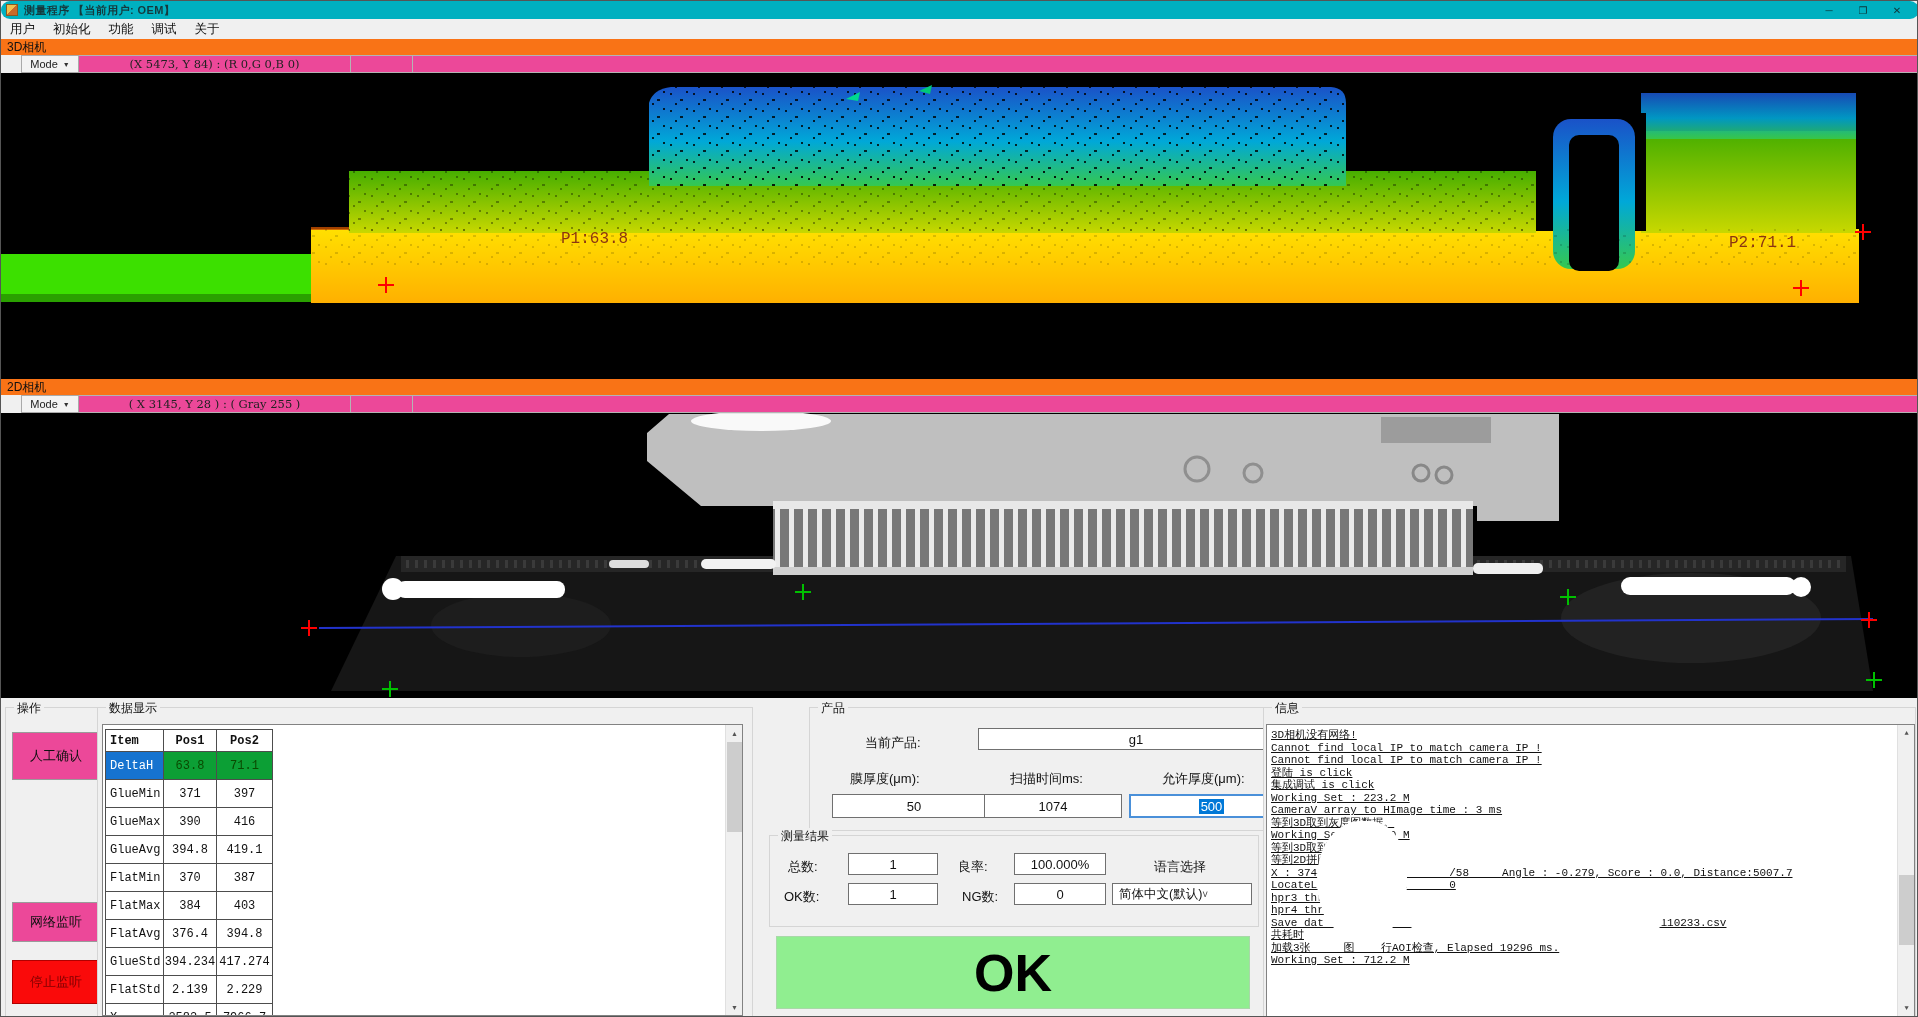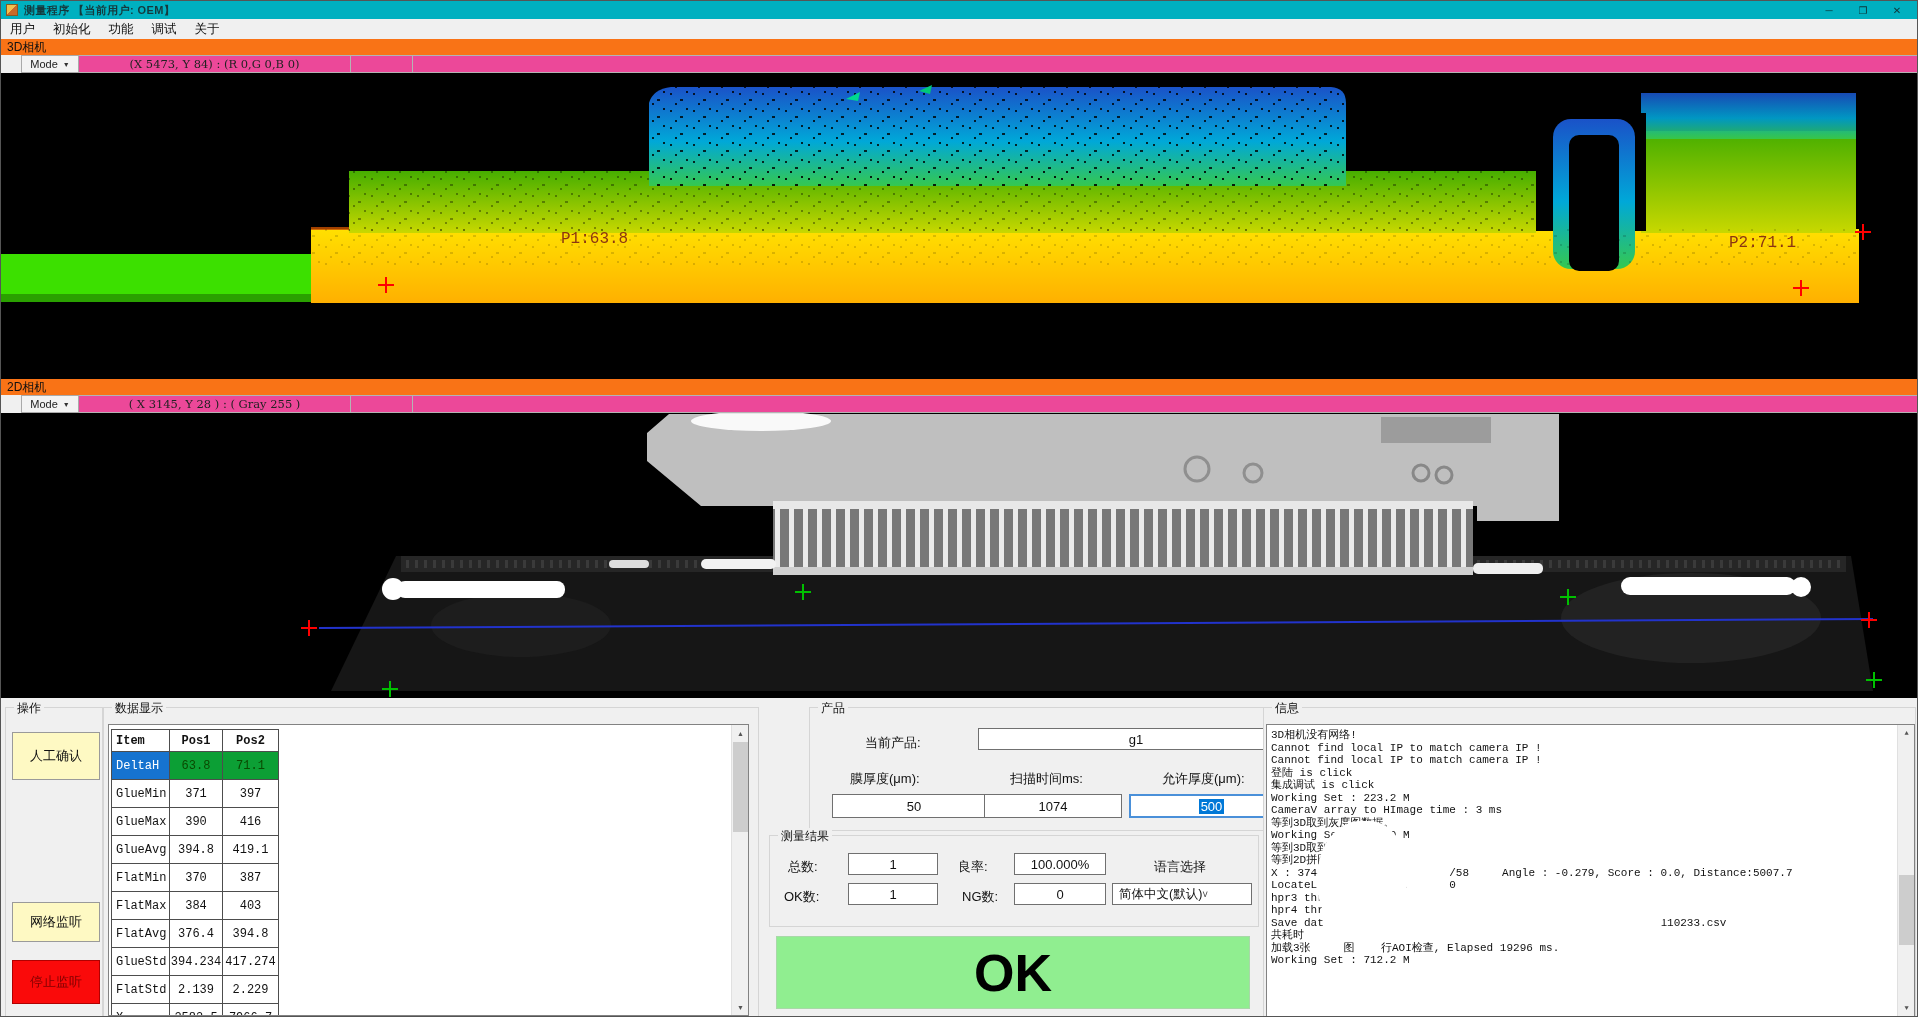--- a/index.html
+++ b/index.html
@@ -5,21 +5,21 @@
   :root{
     --c-titlebar:#00b0c0; --c-banner-ok:#90ee90; --c-stop-button:#fa0a0a;
     --c-delta-label:#1673cf; --c-delta-value:#0c9f35; --c-selection:#0078d7;
   }
   *{box-sizing:border-box;margin:0;padding:0;}
   body{font-family:"Liberation Sans",sans-serif;background:#888;}
   .app{position:relative;width:1918px;height:1017px;background:#f0f0f0;overflow:hidden;border:1px solid #555;}
 
   
   .titlebar{position:absolute;left:0;top:0;width:1918px;height:18px;background:var(--c-titlebar);
-    display:flex;align-items:center;padding:0 5px;}
+    display:flex;align-items:center;padding:0 5px;border-radius:9px;}
   .t-icon{width:12px;height:12px;margin-right:6px;border:1px solid #8a5a20;
     background:linear-gradient(135deg,#f2c14d 0 50%,#c96a2a 50% 100%);}
   .t-title{font-size:11px;font-weight:bold;color:#143a3e;letter-spacing:.4px;}
   .t-spacer{flex:1;}
   .t-btn{width:34px;text-align:center;font-size:10px;color:#0d3538;cursor:default;}
 
   
   .menubar{position:absolute;left:0;top:18px;width:1918px;height:20px;background:#f0f0f0;
     display:flex;align-items:center;font-size:12.5px;color:#111;}
   .menu-item{padding:2px 9px;}
@@ -40,21 +40,21 @@
 
   
   .viewport{position:absolute;left:0;width:1918px;background:#000;border-radius:28px;}
   .vp-svg{display:block;width:100%;height:100%;}
 
   
   .group{position:absolute;border:1px solid #d5d5d5;background:#f0f0f0;}
   .group-label{position:absolute;top:-8px;left:8px;background:#f0f0f0;padding:0 3px;
     font-size:12px;color:#111;white-space:nowrap;}
 
-  .btn{position:absolute;background:#fef9c3;border:1px solid #9a9a9a;font-size:13px;color:#111;
+  .btn{position:absolute;background:#ec4899;border:1px solid #9a9a9a;font-size:13px;color:#111;
     display:flex;align-items:center;justify-content:center;cursor:default;}
   .btn.red{background:var(--c-stop-button);border-color:#b00000;color:#7e0000;}
 
   
   .list-area{position:absolute;left:4px;top:16px;width:641px;height:292px;background:#fff;
     border:1px solid #828282;overflow:hidden;}
   .dtable{position:absolute;left:2px;top:4px;background:#fff;border-top:1px solid #4d4d4d;
     border-left:1px solid #4d4d4d;font-family:"Liberation Mono",monospace;font-size:12px;color:#111;}
   .drow{display:flex;height:28px;}
   .drow.head{height:22px;font-weight:bold;}
@@ -84,21 +84,21 @@
   .combo .ar{font-size:10px;color:#444;}
 
   .ok-banner{position:absolute;left:775px;top:935px;width:474px;height:73px;
     background:var(--c-banner-ok);border:1px solid #a8d8a8;display:flex;align-items:center;
     justify-content:center;font-size:52px;font-weight:bold;color:#000;}
 
   
   .log{position:absolute;left:2px;top:16px;width:649px;height:293px;background:#fff;
     border:1px solid #828282;overflow:hidden;font-family:"Liberation Mono",monospace;
     font-size:11px;line-height:12.5px;color:#111;padding:4px 20px 0 4px;}
-  .log-line{white-space:pre;}
+  .log-line{white-space:pre;text-decoration:underline;}
   .blob{position:absolute;background:#fff;}
 </style>
 </head>
 <body>
 
 <div class="app">
 
   <div class="titlebar">
     <div class="t-icon"></div>
     <div class="t-title">测量程序 【当前用户: OEM】</div>
@@ -259,21 +259,21 @@
     </svg>
   </div>
 
   <div class="group" style="left:4px;top:706px;width:98px;height:311px;">
     <div class="group-label">操作</div>
     <div class="btn" style="left:6px;top:24px;width:88px;height:48px;">人工确认</div>
     <div class="btn" style="left:6px;top:194px;width:88px;height:40px;">网络监听</div>
     <div class="btn red" style="left:6px;top:252px;width:88px;height:44px;">停止监听</div>
   </div>
 
-  <div class="group" style="left:102px;top:706px;width:656px;height:311px;">
+  <div class="group" style="left:96px;top:706px;width:656px;height:311px;">
     <div class="group-label">数据显示</div>
     <div class="list-area">
       <div class="dtable">
         <div class="drow head">
           <div class="dcell c-item">Item</div>
           <div class="dcell c-val">Pos1</div>
           <div class="dcell c-val2">Pos2</div>
         </div>
         <div>
 

